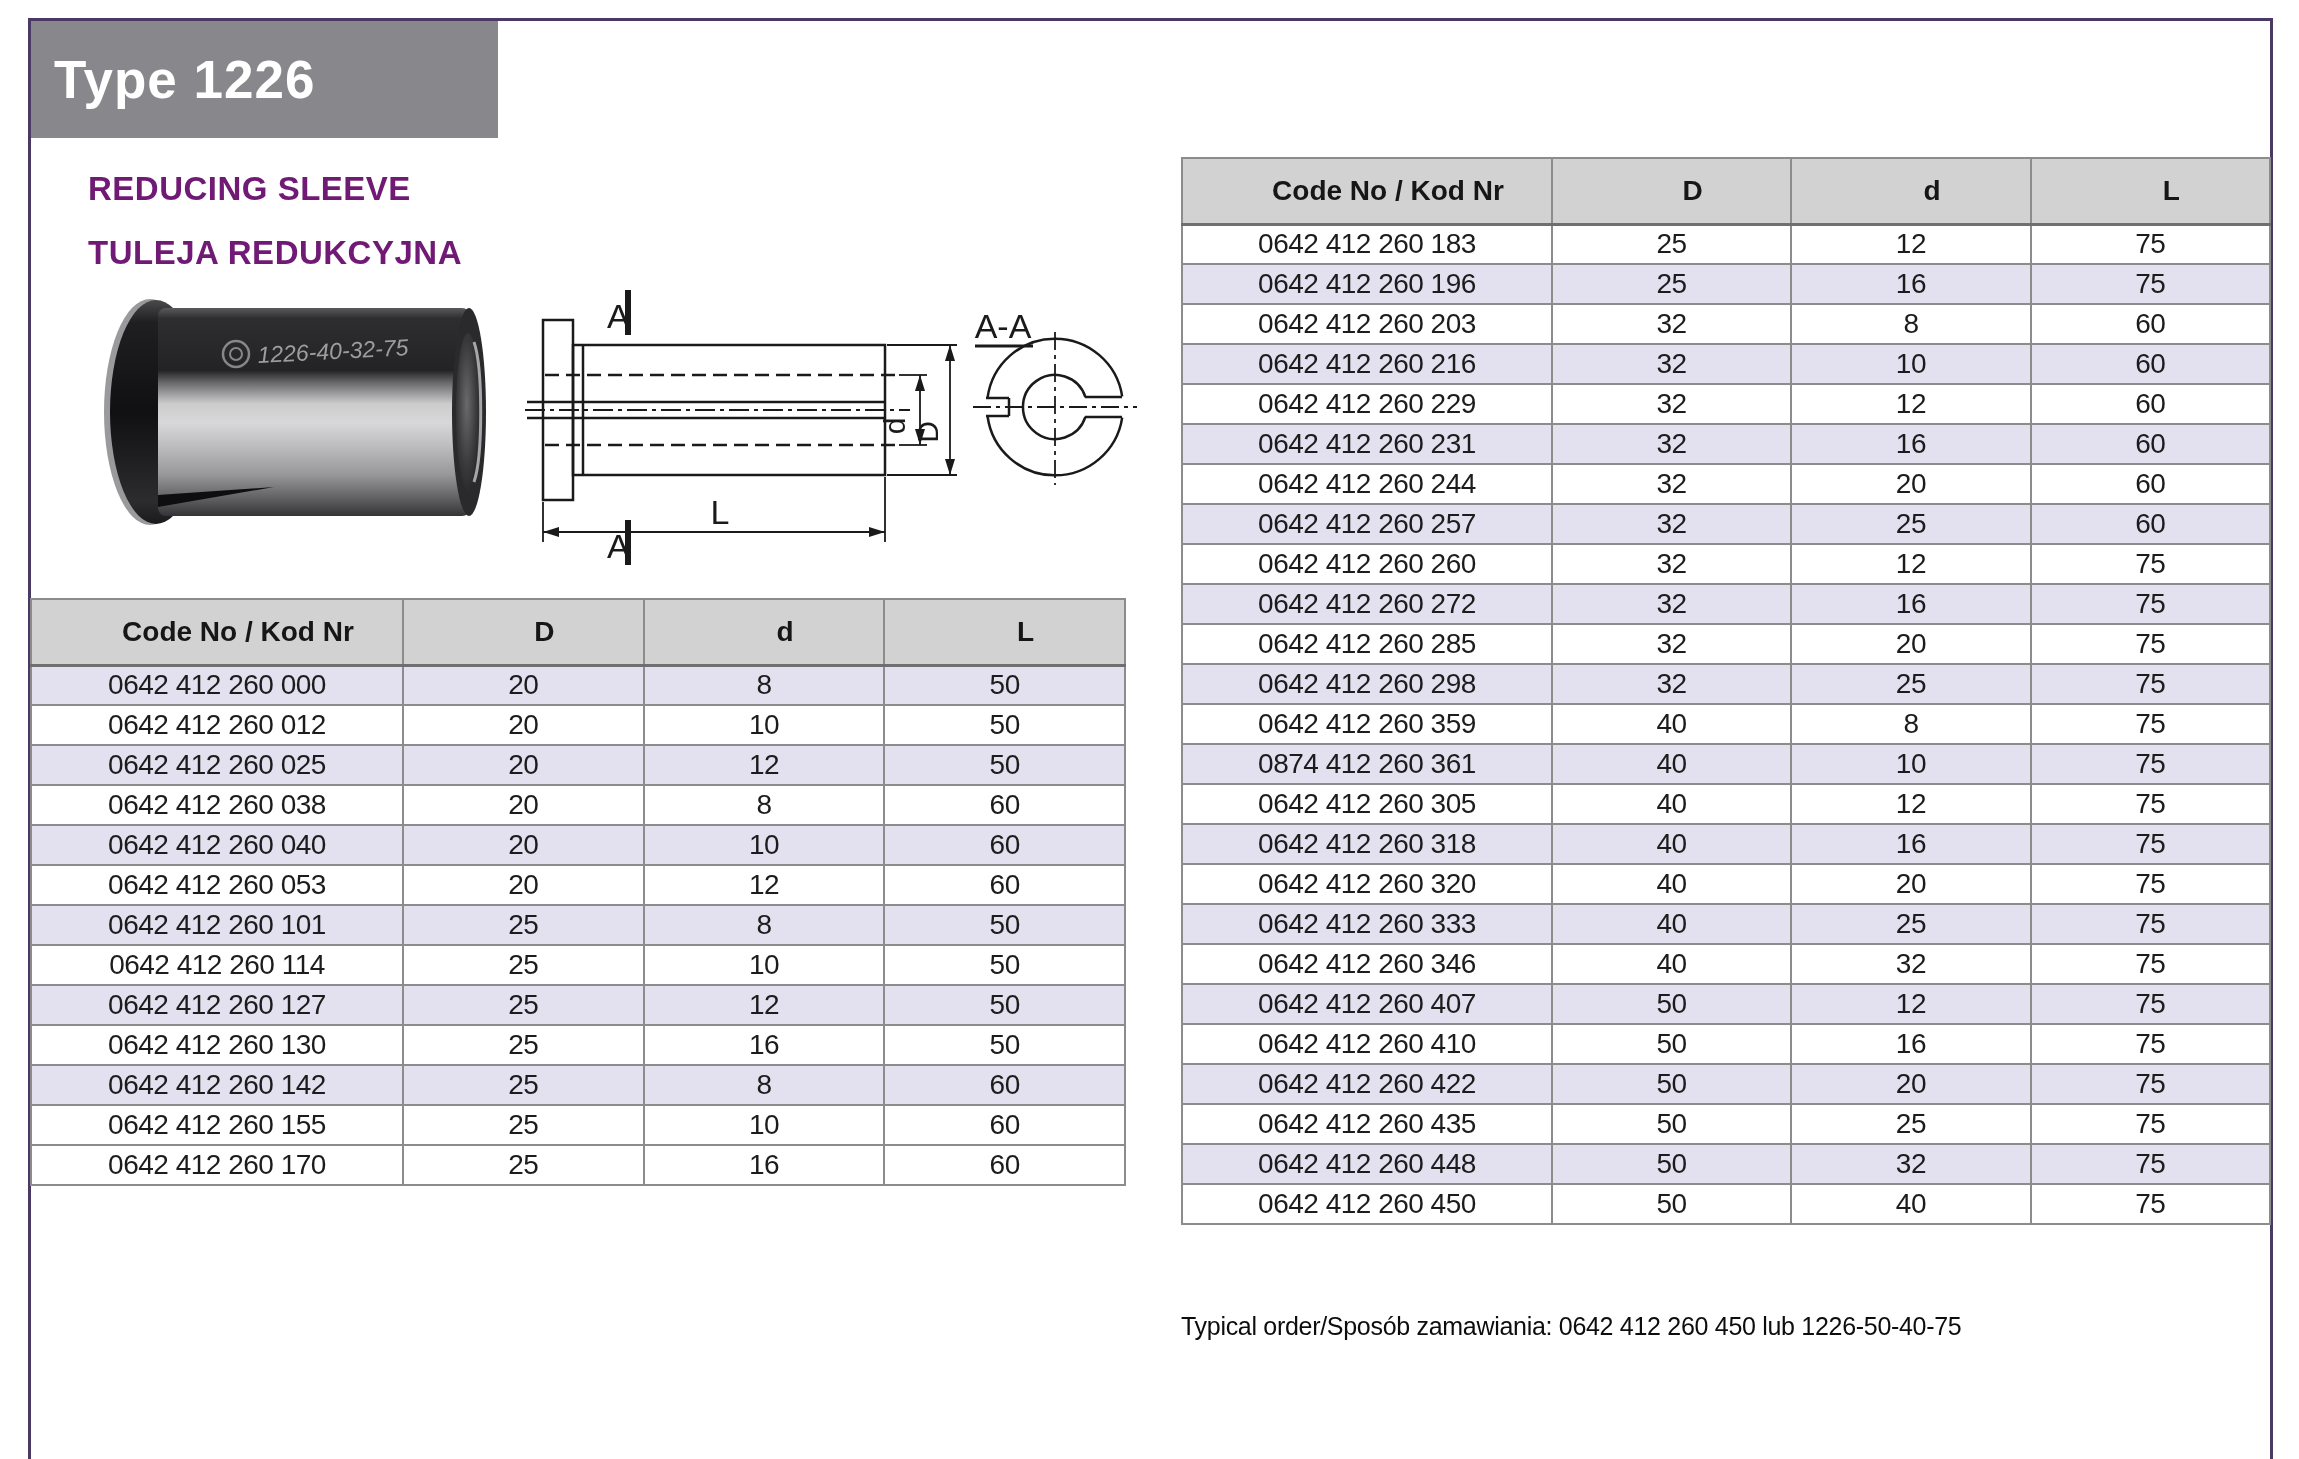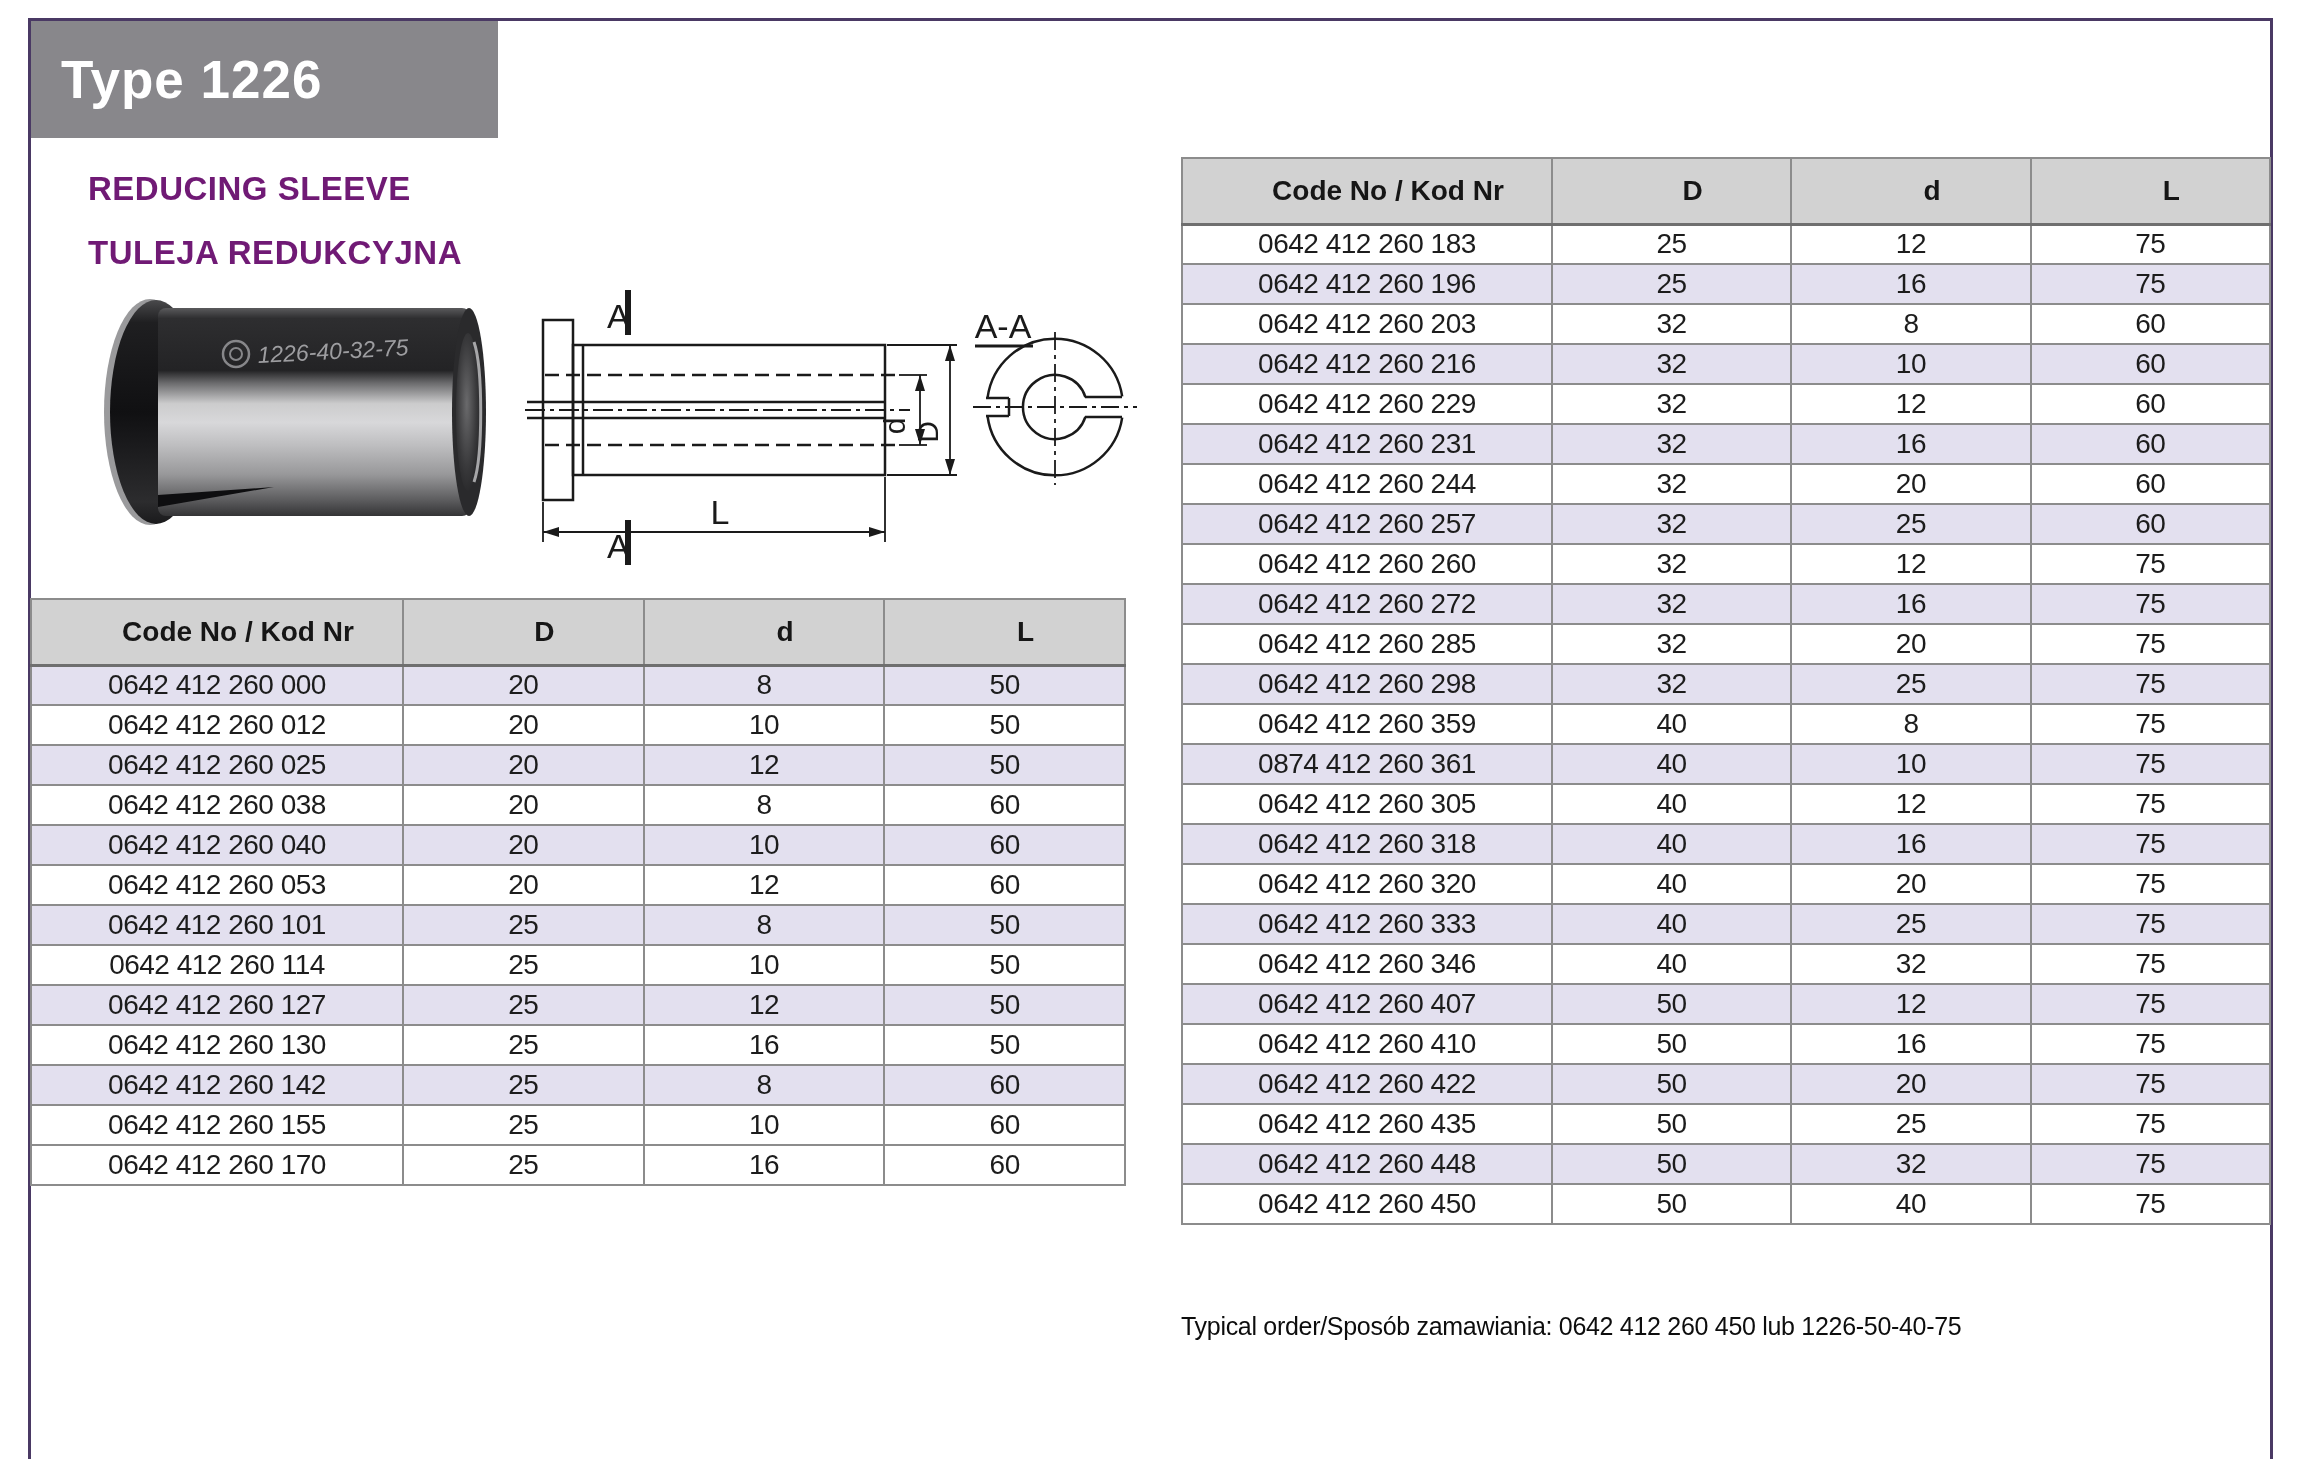--- a/index.html
+++ b/index.html
@@ -8,21 +8,21 @@
     position:relative; width:2299px; height:1459px; background:#ffffff;
     font-family:"Liberation Sans", sans-serif; color:#111; overflow:hidden;
   }
   
   .top-rule   { position:absolute; left:28px; top:18px; width:2245px; height:3px; background:#4a3964; }
   .left-rule  { position:absolute; left:28px; top:18px; width:3px; height:1441px; background:#4a3964; }
   .right-rule { position:absolute; left:2270px; top:18px; width:3px; height:1441px; background:#4a3964; }
 
   .title-box{
     position:absolute; left:31px; top:21px; width:467px; height:117px;
-    background:#88878b; display:flex; align-items:center; padding-left:30px;
+    background:#88878b; display:flex; align-items:center; padding-left:23px;
   }
   .title-box h1{ color:#ffffff; font-size:53px; font-weight:bold; letter-spacing:1px; }
 
   .subtitle{ position:absolute; left:88px; color:#701a75; font-weight:bold; font-size:33px; letter-spacing:.5px; }
   .subtitle.en{ top:170px; }
   .subtitle.pl{ top:234px;text-align:right; }
 
   .photo   { position:absolute; left:88px;  top:298px; width:412px; height:228px; }
   .drawing { position:absolute; left:525px; top:280px; width:640px; height:330px; }
 

